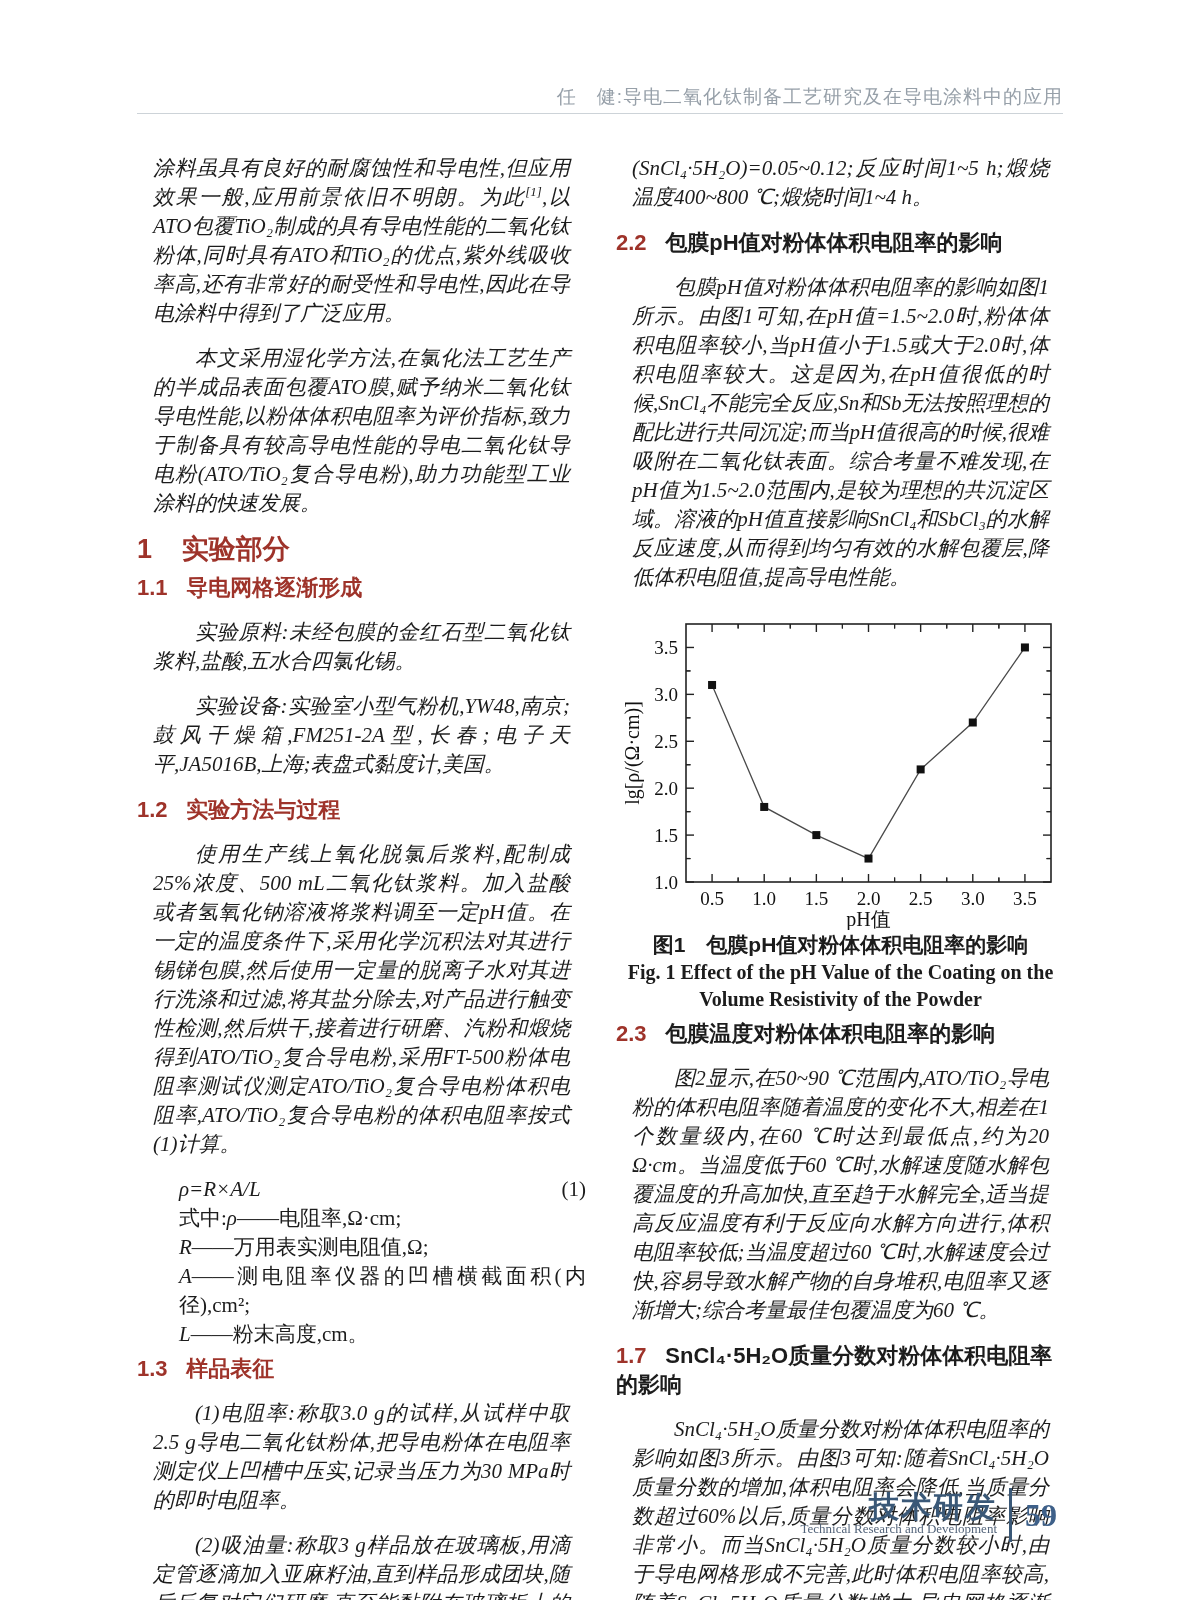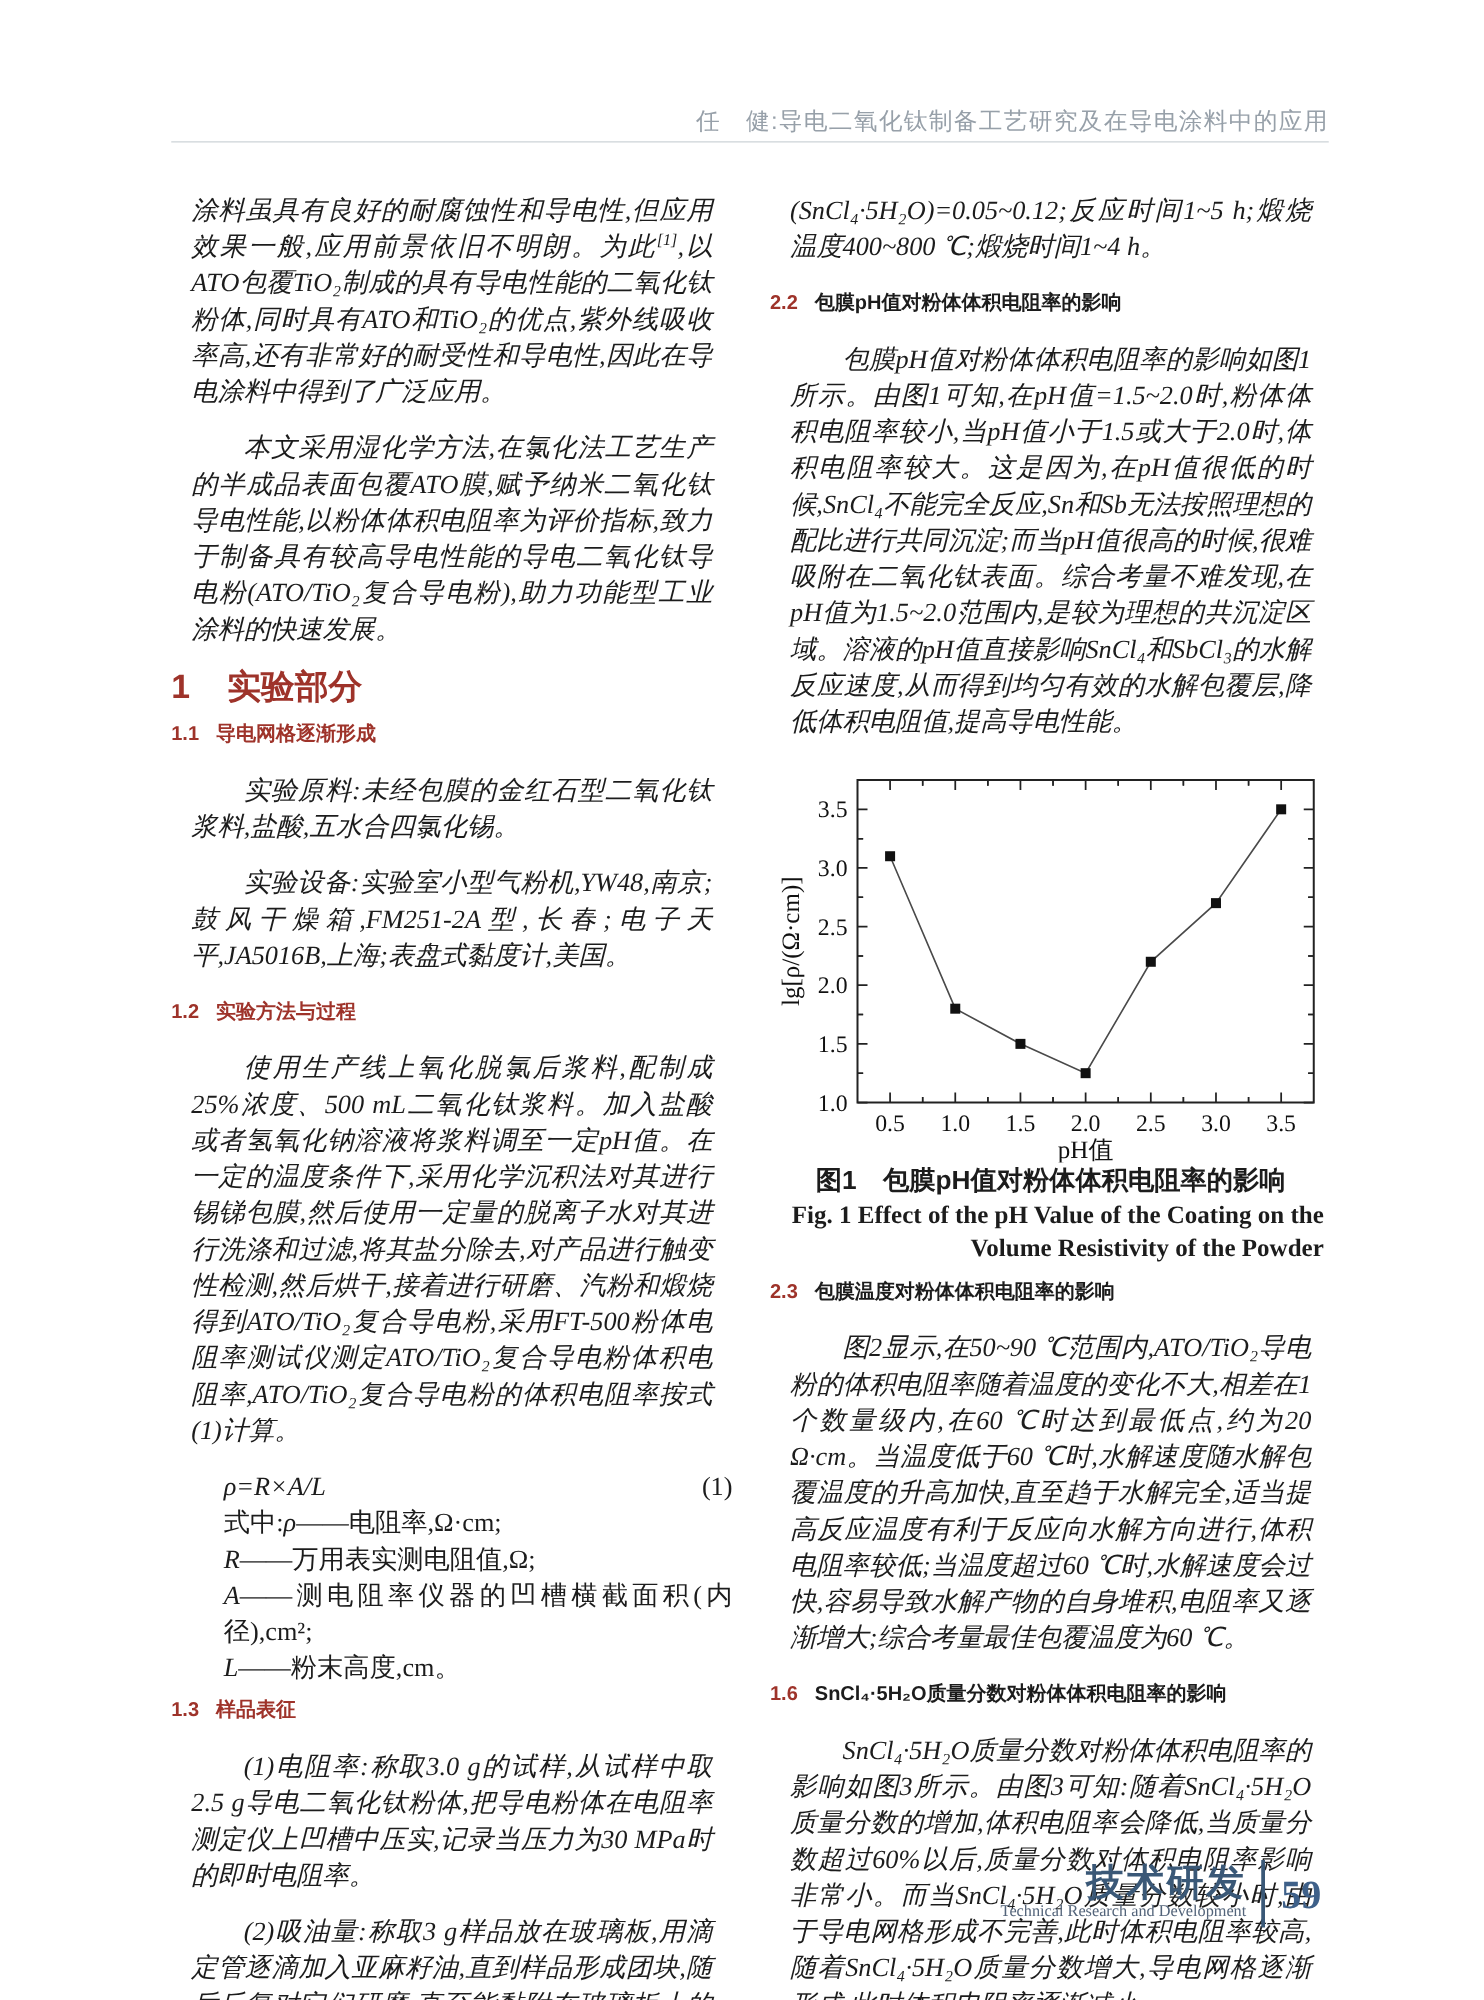--- a/index.html
+++ b/index.html
@@ -23,40 +23,40 @@
   .col{width:449px;font-size:21px;line-height:29px;text-align:justify;}
   .col p{margin:16px;font-style:italic;}
   .indent{text-indent:2em;}
   .h1{
     font-family:"Liberation Sans", sans-serif;font-weight:bold;
     color:#9E332A;font-size:27px;line-height:30px;margin:10px 0 9px;
   }
   .h1 .num{margin-right:1.1em;}
   .h2{
     font-family:"Liberation Sans", sans-serif;font-weight:bold;
-    font-size:16px;line-height:29px;margin:5px 0 4px;text-align:left;
+    font-size:22px;line-height:29px;margin:5px 0 4px;text-align:left;
   }
   .h2 .num{color:#9E332A;margin-right:0.85em;}
   .h2.red .title{color:#9E332A;}
   .h2.dark .title{color:#1c1c1c;}
   sup.cite{font-size:13px;line-height:0;}
   .eq{display:flex;padding-left:2em;}
   .eq .lhs{font-style:italic;}
   .eq .num{margin-left:auto;font-style:normal;}
   .defline{padding-left:2em;}
   .defline .var{font-style:italic;}
   .figure{margin:8px auto 6px;width:437px;text-align:center;}
   .figure svg{display:block;}
   .fig-cap-cn{
     font-family:"Liberation Sans", sans-serif;font-weight:bold;
     font-size:21px;line-height:29px;text-align:center;
   }
   .fig-cap-en{
     font-family:"Liberation Serif", serif;font-weight:bold;
-    font-size:20px;line-height:27px;text-align:right;
+    font-size:20px;line-height:27px;text-align:center;
   }
   .footer{
     position:absolute;top:1488px;right:130px;
     display:flex;align-items:center;
   }
   .footer-text{text-align:right;margin-right:12px;}
   .footer-cn{
     font-family:"Liberation Sans", sans-serif;font-weight:bold;
     font-size:30px;line-height:26px;color:#3A5877;letter-spacing:2px;
   }
@@ -216,21 +216,21 @@
           </svg>
         </div>
       <div class="fig-cap-cn">图1　包膜pH值对粉体体积电阻率的影响</div>
       <div class="fig-cap-en">Fig. 1  Effect of the pH Value of the Coating on the</div>
       <div class="fig-cap-en">Volume Resistivity of the Powder</div>
     </div>
 
     <div class="h2 dark"><span class="num">2.3</span><span class="title">包膜温度对粉体体积电阻率的影响</span></div>
     <p class="indent">图2显示,在50~90 ℃范围内,ATO/TiO₂导电粉的体积电阻率随着温度的变化不大,相差在1个数量级内,在60 ℃时达到最低点,约为20 Ω·cm。当温度低于60 ℃时,水解速度随水解包覆温度的升高加快,直至趋于水解完全,适当提高反应温度有利于反应向水解方向进行,体积电阻率较低;当温度超过60 ℃时,水解速度会过快,容易导致水解产物的自身堆积,电阻率又逐渐增大;综合考量最佳包覆温度为60 ℃。</p>
 
-    <div class="h2 dark"><span class="num">1.6</span><span class="title">SnCl₄·5H₂O质量分数对粉体体积电阻率的影响</span></div>
+    <div class="h2 dark"><span class="num">1.7</span><span class="title">SnCl₄·5H₂O质量分数对粉体体积电阻率的影响</span></div>
     <p class="indent">SnCl₄·5H₂O质量分数对粉体体积电阻率的影响如图3所示。由图3可知:随着SnCl₄·5H₂O质量分数的增加,体积电阻率会降低,当质量分数超过60%以后,质量分数对体积电阻率影响非常小。而当SnCl₄·5H₂O质量分数较小时,由于导电网格形成不完善,此时体积电阻率较高,随着SnCl₄·5H₂O质量分数增大,导电网格逐渐形成,此时体积电阻率逐渐减小。</p>
   </div>
 </div>
 
 <div class="footer">
   <div class="footer-text">
     <div class="footer-cn">技术研发</div>
     <div class="footer-en">Technical Research and Development</div>
   </div>
   <div class="footer-bar"></div>

